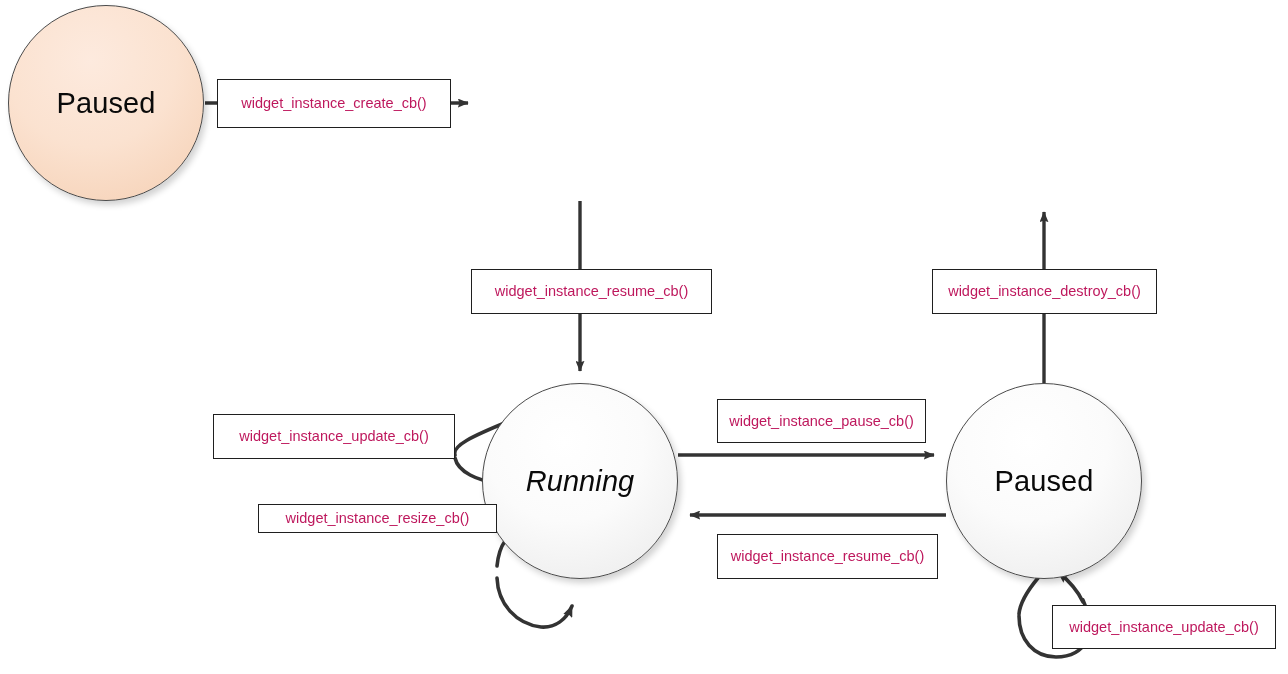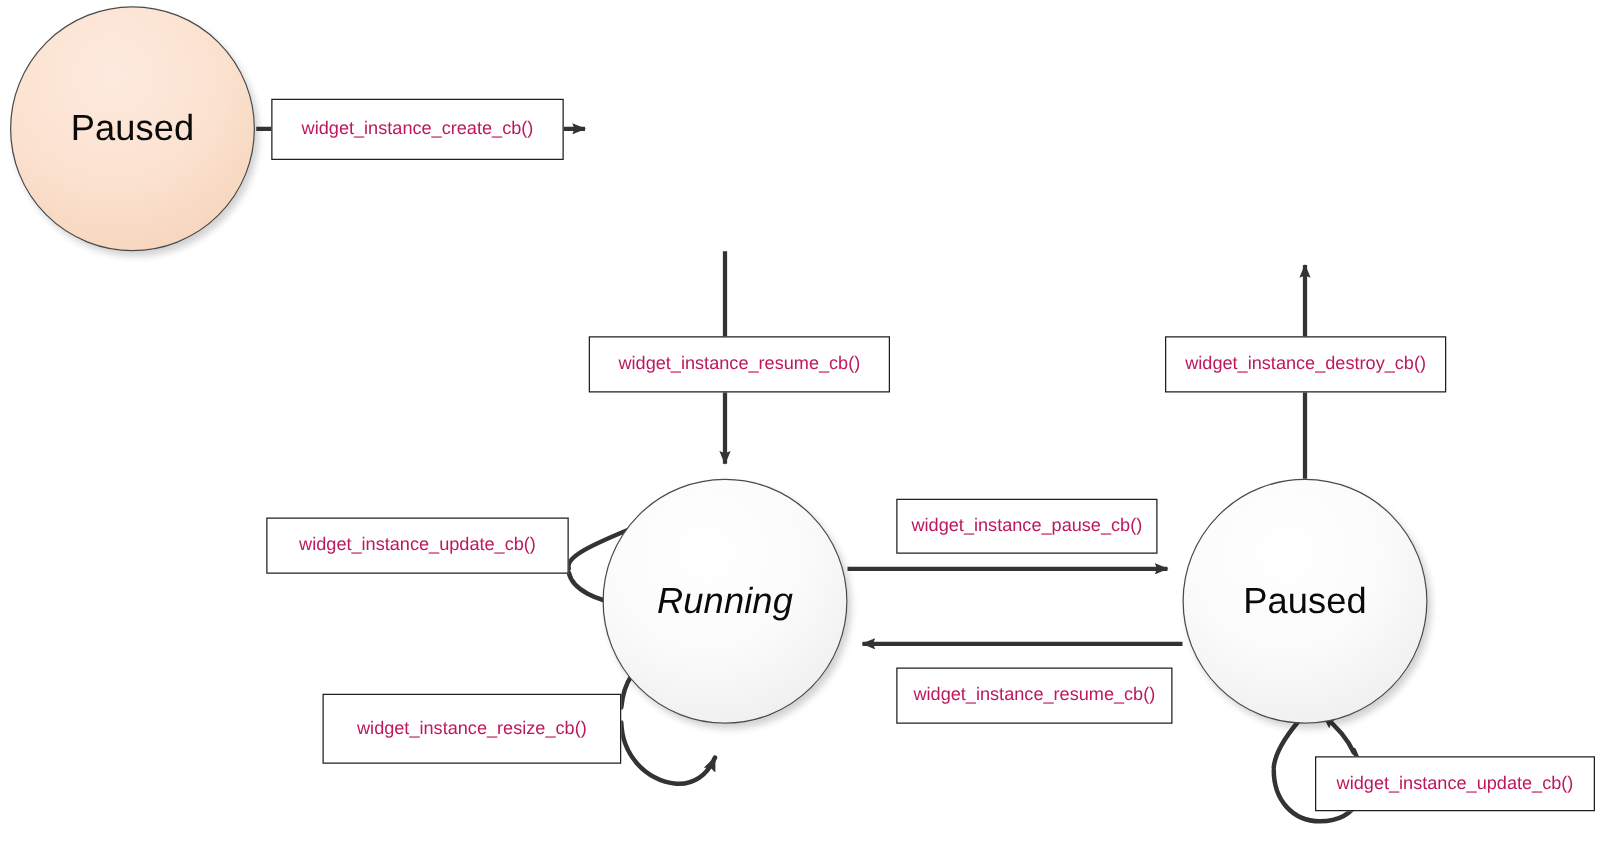--- a/index.html
+++ b/index.html
@@ -146,17 +146,17 @@
   <div class="edge-label" style="left:471px; top:269px; width:241px; height:45px;">widget_instance_resume_cb()</div>
 
   <div class="edge-label" style="left:717px; top:399px; width:209px; height:44px;">widget_instance_pause_cb()</div>
 
   <div class="edge-label" style="left:717px; top:534px; width:221px; height:45px;">widget_instance_resume_cb()</div>
 
   <div class="edge-label" style="left:932px; top:269px; width:225px; height:45px;">widget_instance_destroy_cb()</div>
 
   <div class="edge-label" style="left:213px; top:414px; width:242px; height:45px;">widget_instance_update_cb()</div>
 
-  <div class="edge-label" style="left:258px; top:555px; width:239px; height:56px;">widget_instance_resize_cb()</div>
+  <div class="edge-label" style="left:258px; top:504px; width:239px; height:29px;">widget_instance_resize_cb()</div>
 
   <div class="edge-label" style="left:1052px; top:605px; width:224px; height:44px;">widget_instance_update_cb()</div>
 
 </div>
 
 </body></html>

